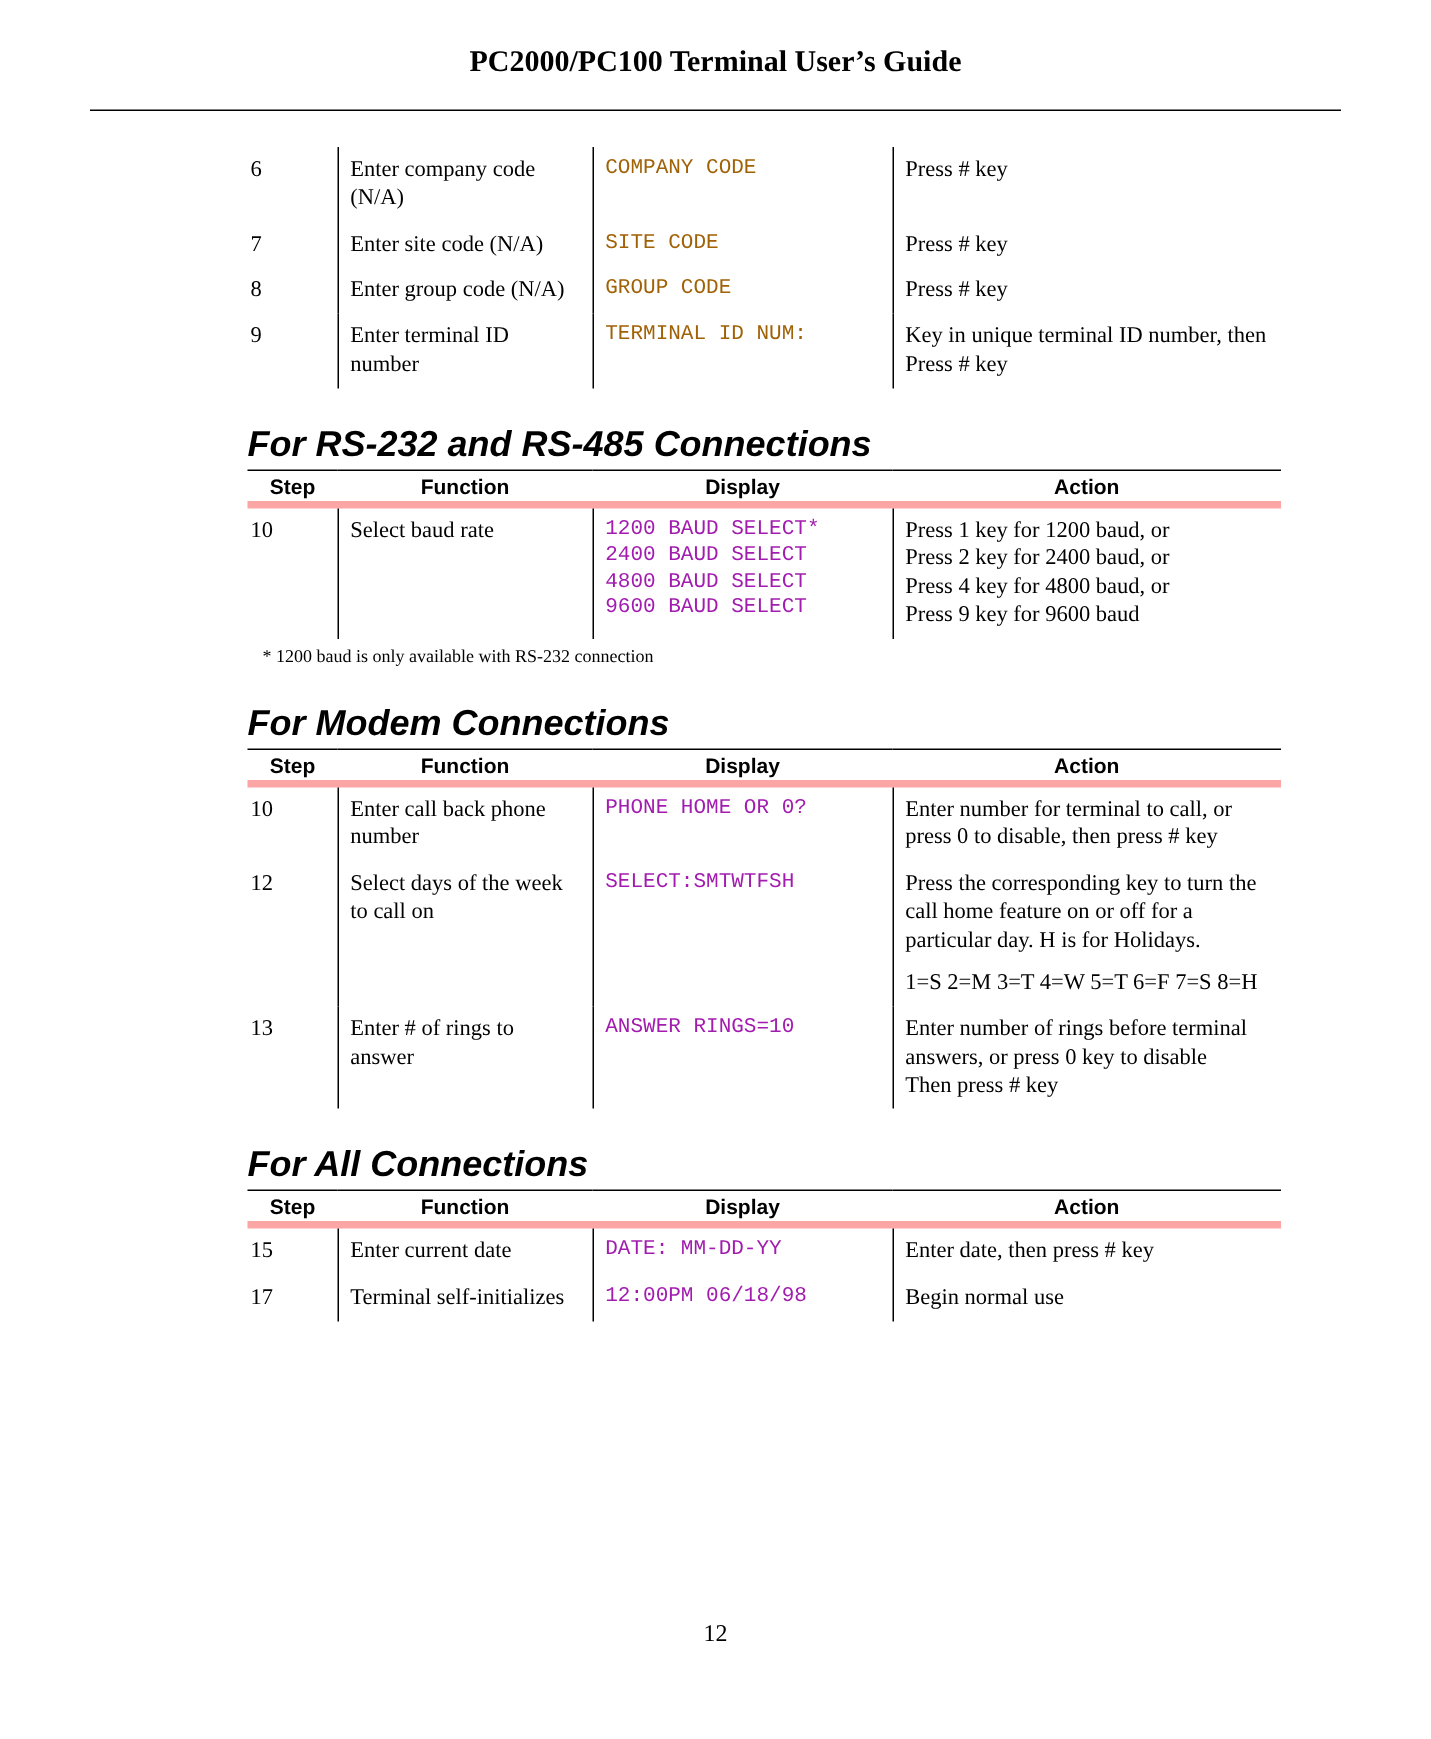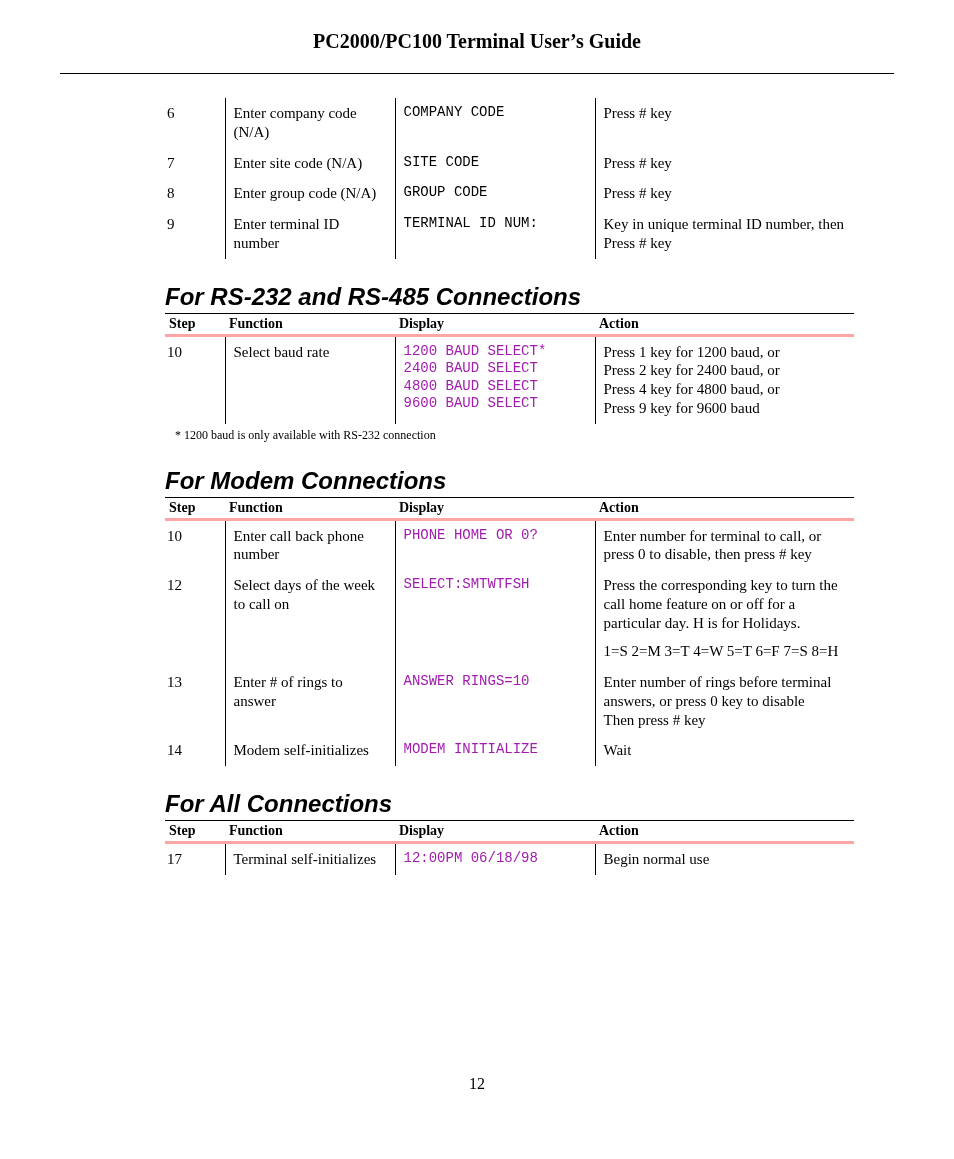--- a/index.html
+++ b/index.html
@@ -31,38 +31,38 @@
     border-collapse: collapse;
     width: 100%;
     margin-left: 0;
   }
   table.steps col.c-step   { width: 60px; }
   table.steps col.c-func   { width: 170px; }
   table.steps col.c-disp   { width: 200px; }
   table.steps col.c-action { width: auto; }
 
   table.steps th {
-    font-family: Liberation Serif, serif;
+    font-family: Liberation Sans, sans-serif;
     font-weight: bold;
     font-size: 14px;
-    text-align: left;
+    text-align: center;
     border-top: 1.5px solid #000;
-    border-bottom: 3px solid #fca5a5;
+    border-bottom: 5px solid #fca5a5;
     padding: 2px 4px;
   }
   table.steps td {
     vertical-align: top;
     padding: 6px 6px 6px 4px;
     font-size: 15px;
     line-height: 1.25;
   }
   table.steps td.step-num { padding-left: 2px; }
   table.steps td.func   { border-left: 1px solid #000; padding-left: 8px; }
   table.steps td.disp   { border-left: 1px solid #000; padding-left: 8px; font-family: "Courier New", monospace; color: #a21caf; font-size: 14px; white-space: pre; }
-  table.steps td.disp.plain { color: #000000; font-family: "Courier New", monospace; }
+  table.steps td.disp.plain { color: #a16207; font-family: "Courier New", monospace; }
   table.steps td.action { border-left: 1px solid #000; padding-left: 8px; }
 
   .indent-wrap { padding-left: 105px; padding-right: 40px; }
 
   .footnote {
     font-size: 12px;
     padding-left: 115px;
     margin-top: 4px;
   }
   .page-number {
@@ -183,26 +183,20 @@
         <span>1=S 2=M 3=T 4=W 5=T 6=F 7=S 8=H</span>
       </td>
     </tr>
     <tr>
       <td class="step-num">13</td>
       <td class="func">Enter # of rings to answer</td>
       <td class="disp">ANSWER RINGS=10</td>
       <td class="action" style="white-space:pre-line">Enter number of rings before terminal answers, or press 0 key to disable
 Then press # key</td>
     </tr>
-    <tr>
-      <td class="step-num">14</td>
-      <td class="func">Modem self-initializes</td>
-      <td class="disp">MODEM INITIALIZE</td>
-      <td class="action">Wait</td>
-    </tr>
   </tbody>
 </table>
 </div>
 
 <div class="section-heading">For All Connections</div>
 <div class="indent-wrap">
 <table class="steps">
   <colgroup>
         <col class="c-step">
         <col class="c-func">
@@ -212,20 +206,26 @@
   <thead>
     <tr>
       <th>Step</th>
       <th>Function</th>
       <th>Display</th>
       <th>Action</th>
     </tr>
   </thead>
   <tbody>
     <tr>
+      <td class="step-num">15</td>
+      <td class="func">Enter current date</td>
+      <td class="disp">DATE: MM-DD-YY</td>
+      <td class="action">Enter date, then press # key</td>
+    </tr>
+    <tr>
       <td class="step-num">17</td>
       <td class="func">Terminal self-initializes</td>
       <td class="disp">12:00PM 06/18/98</td>
       <td class="action">Begin normal use</td>
     </tr>
   </tbody>
 </table>
 </div>
 
 <div class="page-number">12</div>

